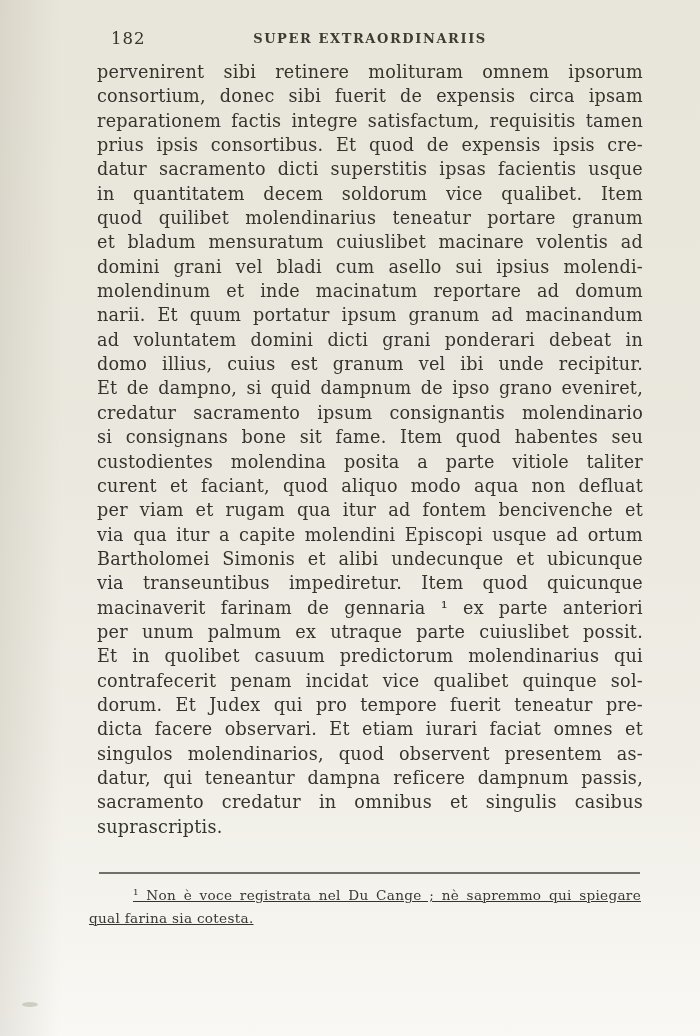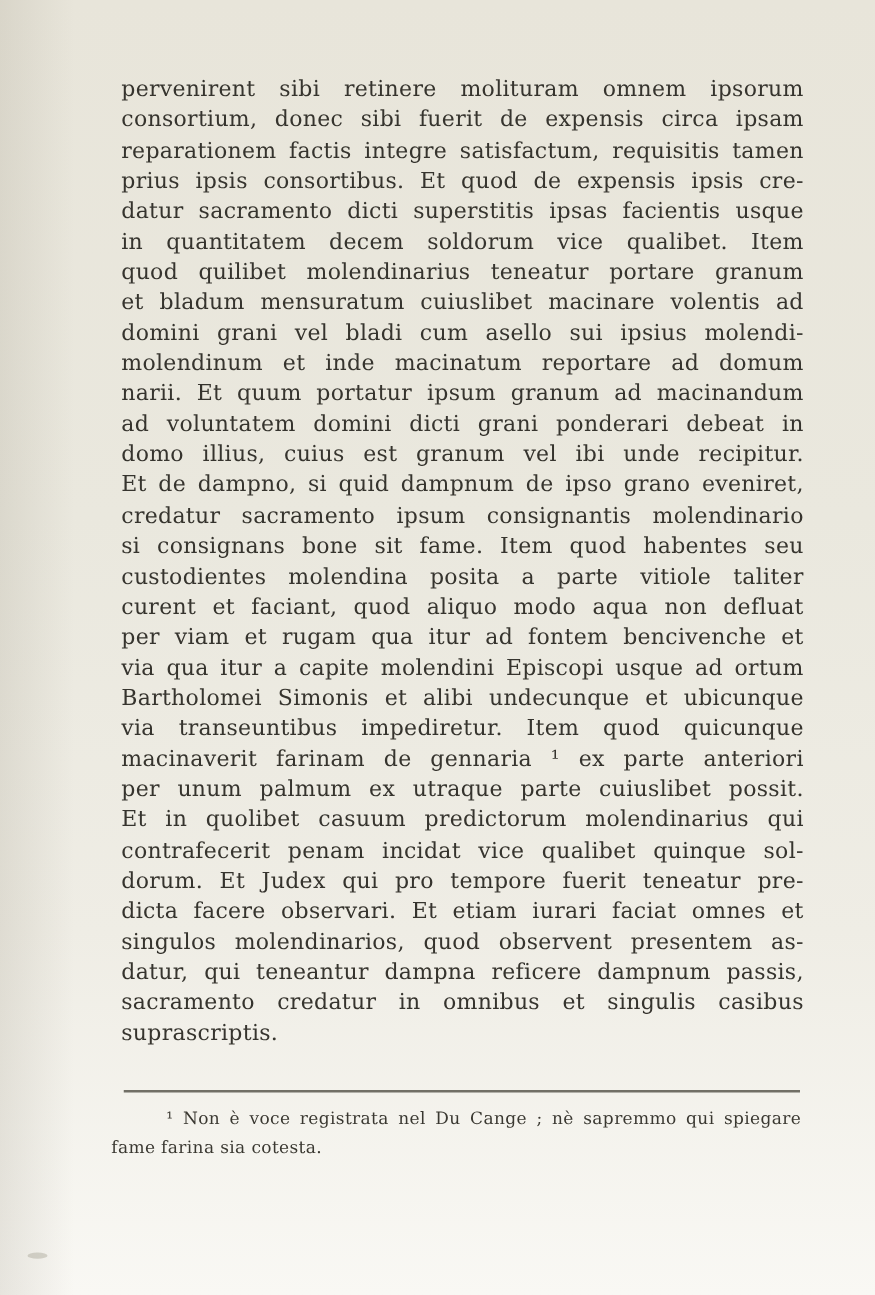--- a/index.html
+++ b/index.html
@@ -69,20 +69,21 @@
     left: 99px;
     width: 541px;
     height: 1.5px;
     background: #716f66;
   }
   .footnote {
     position: absolute;
     top: 884px;
     left: 89px;
     width: 552px;
+    text-decoration: underline;
   }
   .footnote-line {
     font-size: 13.6px;
     line-height: 22.5px;
     letter-spacing: 0.3px;
     color: #3a3831;
   }
   .footnote-line.first {
     text-indent: 44px;
     text-align: justify;
@@ -95,20 +96,24 @@
     border-radius: 50%;
     pointer-events: none;
   }
   .speck.s1 { left: 22px; top: 1002px; width: 16px; height: 5px; }
 </style>
 </head>
 <body>
 
 <div class="page">
 
+  <div class="running-head">
+    <span class="page-number">182</span>
+    <div class="running-title">SUPER EXTRAORDINARIIS</div>
+  </div>
 
   <div class="body-text">
     <div class="text-line">pervenirent sibi retinere molituram omnem ipsorum</div>
     <div class="text-line">consortium, donec sibi fuerit de expensis circa ipsam</div>
     <div class="text-line">reparationem factis integre satisfactum, requisitis tamen</div>
     <div class="text-line">prius ipsis consortibus. Et quod de expensis ipsis cre-</div>
     <div class="text-line">datur sacramento dicti superstitis ipsas facientis usque</div>
     <div class="text-line">in quantitatem decem soldorum vice qualibet. Item</div>
     <div class="text-line">quod quilibet molendinarius teneatur portare granum</div>
     <div class="text-line">et bladum mensuratum cuiuslibet macinare volentis ad</div>
@@ -135,18 +140,18 @@
     <div class="text-line">singulos molendinarios, quod observent presentem as-</div>
     <div class="text-line">datur, qui teneantur dampna reficere dampnum passis,</div>
     <div class="text-line">sacramento credatur in omnibus et singulis casibus</div>
     <div class="text-line para-end">suprascriptis.</div>
   </div>
 
   <div class="footnote-separator"></div>
 
   <div class="footnote">
     <div class="footnote-line first">¹ Non è voce registrata nel Du Cange ; nè sapremmo qui spiegare</div>
-    <div class="footnote-line">fame farina sia cotesta.</div>
+    <div class="footnote-line">qual farina sia cotesta.</div>
   </div>
 
   <div class="speck s1"></div>
 
 </div>
 
 </body></html>

